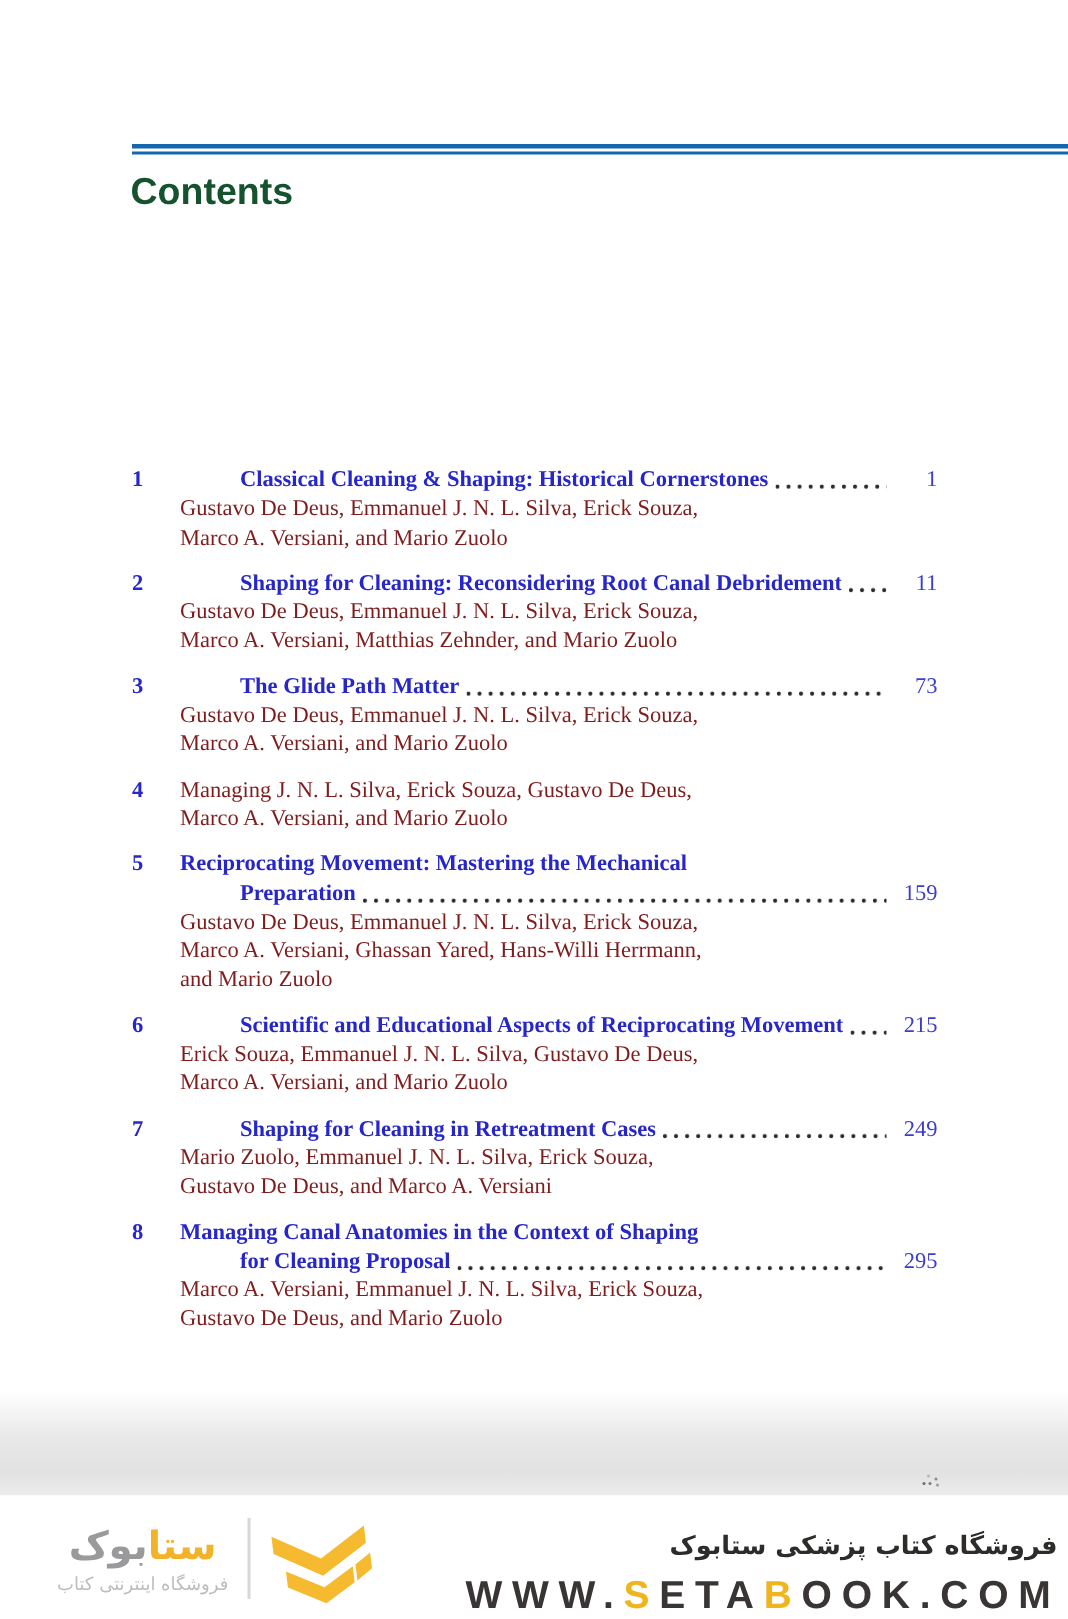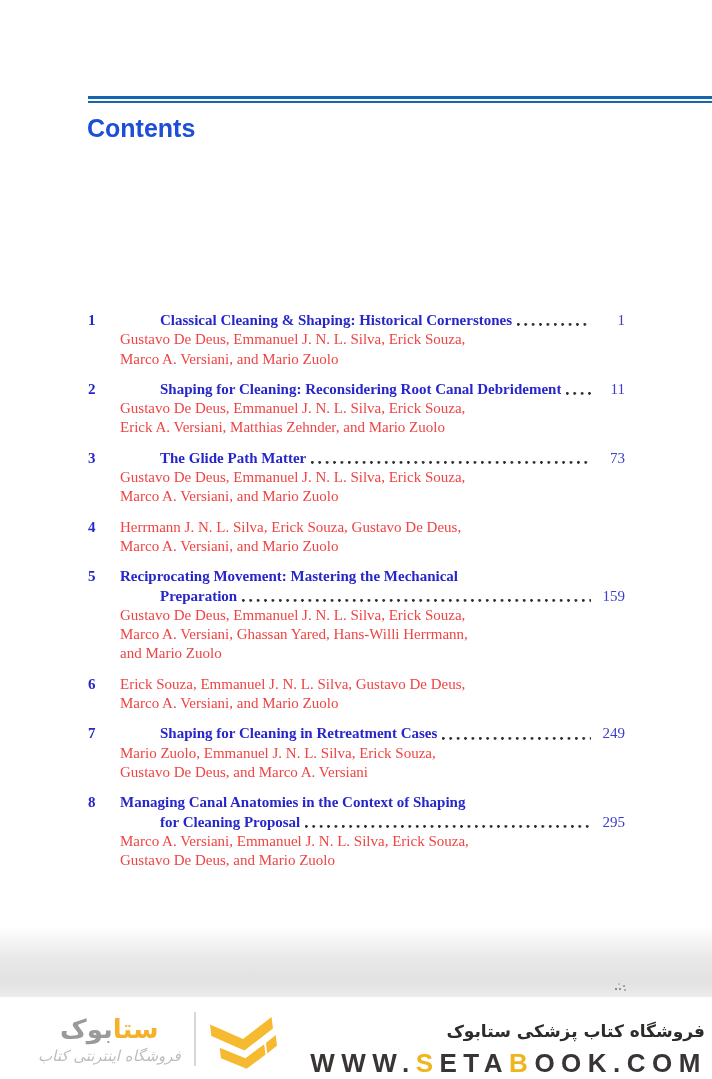--- a/index.html
+++ b/index.html
@@ -15,21 +15,21 @@
   .top-rule{
     position:absolute; left:88px; right:0; top:96px;
     height:2px;
     border-top:3px solid #1467ae;
     border-bottom:2px solid #1467ae;
   }
   .page-title{
     position:absolute; left:87px; top:114px;
     font-family:"Liberation Sans", sans-serif;
     font-weight:bold; font-size:25px;
-    color:#1d4ed8;
+    color:#14532d;
     margin:0;
   }
 
   
   .toc{
     position:absolute; left:88px; top:311px; width:537px;
     font-size:15px; line-height:19.3px;
   }
   .entry{display:flex; margin-bottom:11px;}
   .num{
@@ -45,21 +45,21 @@
     align-self:flex-end;
     height:5px; margin:0 4px 3px 5px;
     background-image:radial-gradient(circle at 1.3px 2.4px, #2b2b2b 1.1px, rgba(0,0,0,0) 1.6px);
     background-size:7.4px 5px;
     background-repeat:repeat-x;
   }
   .pg{
     flex:0 0 30px; width:30px; text-align:right;
     color:#3c3ccd; font-weight:normal;
   }
-  .authors{color:#ef4444;}
+  .authors{color:#7f1d1d;}
 
   
   .shadow-band{
     position:absolute; left:0; right:0; top:927px; height:70px;
     background:linear-gradient(to bottom,
       rgba(232,232,232,0) 0%,
       rgba(228,228,228,0.85) 45%,
       #e2e2e2 78%,
       #ececec 100%);
   }
@@ -81,22 +81,22 @@
   .logo-textcol{display:flex; flex-direction:column; align-items:center;}
   .wordmark{
     font-family:"DejaVu Sans", sans-serif;
     font-weight:bold; font-size:26px; line-height:32px;
     direction:rtl; unicode-bidi:isolate;
     color:#9a9a9c; letter-spacing:1px;
   }
   .wordmark .yl{color:#f2b32a;}
   .logo-caption{
     font-family:"DejaVu Sans", sans-serif;
-    font-size:15px; color:#bdbdbf;
-    direction:rtl; margin-top:2px;font-style:italic;
+    font-size:12px; color:#bdbdbf;
+    direction:rtl; margin-top:2px;
   }
   .logo-divider{
     width:2px; height:54px; background:#d7d7d7;
     margin:0 11px 0 13px;
   }
   .chevron-mark{width:72px; height:64px; display:block;}
 
   .footer-right{
     position:absolute; right:5px; top:7px;
     text-align:right;
@@ -139,59 +139,64 @@
       </div>
       <div class="entry">
         <div class="num">2</div>
         <div class="body">
           <div class="tline">
             <span class="title">Shaping for Cleaning: Reconsidering Root Canal Debridement</span>
             <span class="leader"></span>
             <span class="pg">11</span>
           </div>
           <div class="authors">Gustavo De Deus, Emmanuel J. N. L. Silva, Erick Souza,</div>
-          <div class="authors">Erick A. Versiani, Matthias Zehnder, and Mario Zuolo</div>
+          <div class="authors">Marco A. Versiani, Matthias Zehnder, and Mario Zuolo</div>
         </div>
       </div>
       <div class="entry">
         <div class="num">3</div>
         <div class="body">
           <div class="tline">
             <span class="title">The Glide Path Matter</span>
             <span class="leader"></span>
             <span class="pg">73</span>
           </div>
           <div class="authors">Gustavo De Deus, Emmanuel J. N. L. Silva, Erick Souza,</div>
           <div class="authors">Marco A. Versiani, and Mario Zuolo</div>
         </div>
       </div>
       <div class="entry">
         <div class="num">4</div>
         <div class="body">
-          <div class="authors">Herrmann J. N. L. Silva, Erick Souza, Gustavo De Deus,</div>
+          <div class="authors">Managing J. N. L. Silva, Erick Souza, Gustavo De Deus,</div>
           <div class="authors">Marco A. Versiani, and Mario Zuolo</div>
         </div>
       </div>
       <div class="entry">
         <div class="num">5</div>
         <div class="body">
           <div class="title">Reciprocating Movement: Mastering the Mechanical</div>
           <div class="tline">
             <span class="title">Preparation</span>
             <span class="leader"></span>
             <span class="pg">159</span>
           </div>
           <div class="authors">Gustavo De Deus, Emmanuel J. N. L. Silva, Erick Souza,</div>
           <div class="authors">Marco A. Versiani, Ghassan Yared, Hans-Willi Herrmann,</div>
           <div class="authors">and Mario Zuolo</div>
         </div>
       </div>
       <div class="entry">
         <div class="num">6</div>
         <div class="body">
+          <div class="tline">
+            <span class="title">Scientific and Educational Aspects of Reciprocating Movement</span>
+            <span class="leader"></span>
+            <span class="pg">215</span>
+          </div>
           <div class="authors">Erick Souza, Emmanuel J. N. L. Silva, Gustavo De Deus,</div>
           <div class="authors">Marco A. Versiani, and Mario Zuolo</div>
         </div>
       </div>
       <div class="entry">
         <div class="num">7</div>
         <div class="body">
           <div class="tline">
             <span class="title">Shaping for Cleaning in Retreatment Cases</span>
             <span class="leader"></span>

